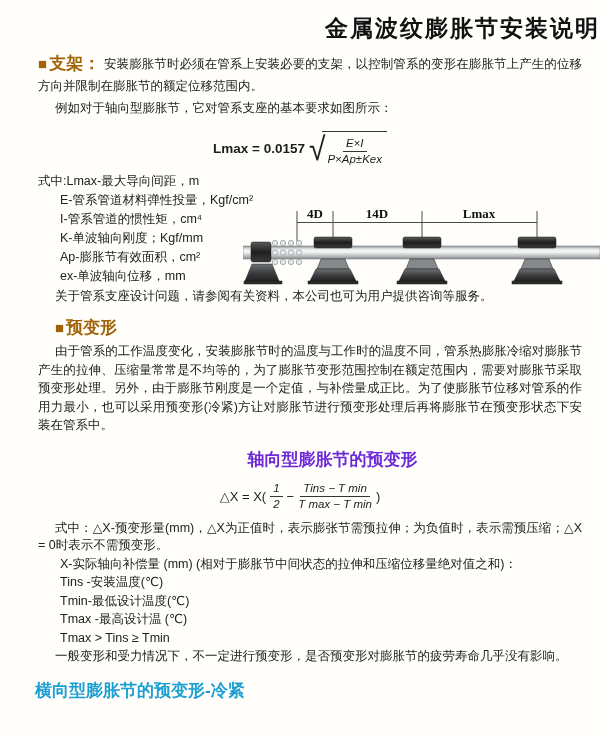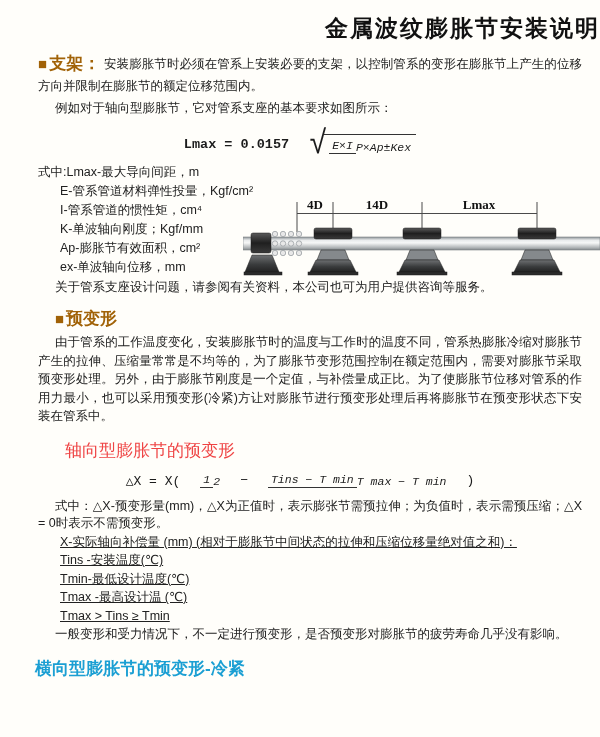--- a/index.html
+++ b/index.html
@@ -12,48 +12,48 @@
 
   .title { text-align:right; padding-top:13px; font-size:23px; font-weight:bold; letter-spacing:2px; color:#111; }
 
   .para { margin:9px 18px 0 38px; font-size:12.5px; line-height:22px; text-align:justify; }
   .sec-inline-head { font-size:17px; font-weight:bold; vertical-align:-1px; }
   .accent { color:#a16207; }
   .sq { font-size:15px; margin-right:2px; }
   .indent1 { text-indent:17px; }
 
   
-  .formula-row { display:flex; justify-content:center; align-items:center; gap:20px;
-    font-family:Liberation Mono, monospace; color:#1c1c1c; }
+  .formula-row { display:flex; justify-content:center; align-items:center; gap:4px;
+    font-family:Liberation Sans, sans-serif; color:#1c1c1c; }
   .f1 { margin-top:12px; }
   .f-bold { font-weight:bold; font-size:13.5px; font-style:normal; }
   .sqrt { display:flex; align-items:center; }
   .sqrt-sign { font-size:30px; font-weight:400; line-height:26px; margin-right:-3px; transform:scaleY(1.1); }
   .radicand { border-top:1.4px solid #333; padding:1px 5px 0 5px; }
-  .vfrac { display:inline-flex; flex-direction:row; align-items:center; font-size:11.5px; font-style:italic; line-height:13px;text-align:center; }
+  .vfrac { display:inline-flex; flex-direction:column; align-items:center; font-size:11.5px; font-style:italic; line-height:13px;text-align:center; }
   .vfrac .num { border-bottom:1px solid #333; padding:0 3px 1px; }
   .vfrac .den { padding-top:1px; }
   .f-mid { font-size:13px; }
   .f2 { margin:11px 0 9px 0; }
 
   
   .deflist-wrap { position:relative; margin-top:6px; }
   .deflist { margin-left:38px; font-size:12.5px; line-height:19px; }
   .deflist .item { white-space:nowrap; }
   .deflist .ind { padding-left:22px; }
   .deflist .note-line { padding-left:17px; margin-top:1px; white-space:normal; }
 
   .diagram { position:absolute; left:243px; top:30px; }
 
   .sec-head { margin:10px 0 3px 55px; font-size:17px; font-weight:bold; }
-  .sub-head { margin:13px 0 4px 65px; font-size:17px; font-weight:normal; color:#ef4444; }
+  .sub-head { margin:13px 0 4px 65px; font-size:17px; font-weight:bold; color:#6d28d9;text-align:center; }
   .sub-head2 { margin:14px 0 0 35px; font-size:17px; font-weight:bold; color:#1b9fd3; }
 
   .templist { margin-left:60px; font-size:12.5px; line-height:17.5px; }
-  .templist .item { margin-bottom:1px;text-decoration:underline; }
+  .templist .item { margin-bottom:1px; }
   .remark { margin:1px 18px 0 38px; font-size:12.5px; text-indent:17px; }
 </style>
 </head>
 <body>
 
 <div class="page">
 
   <div class="title">金属波纹膨胀节安装说明</div>
 
   <div class="para">

